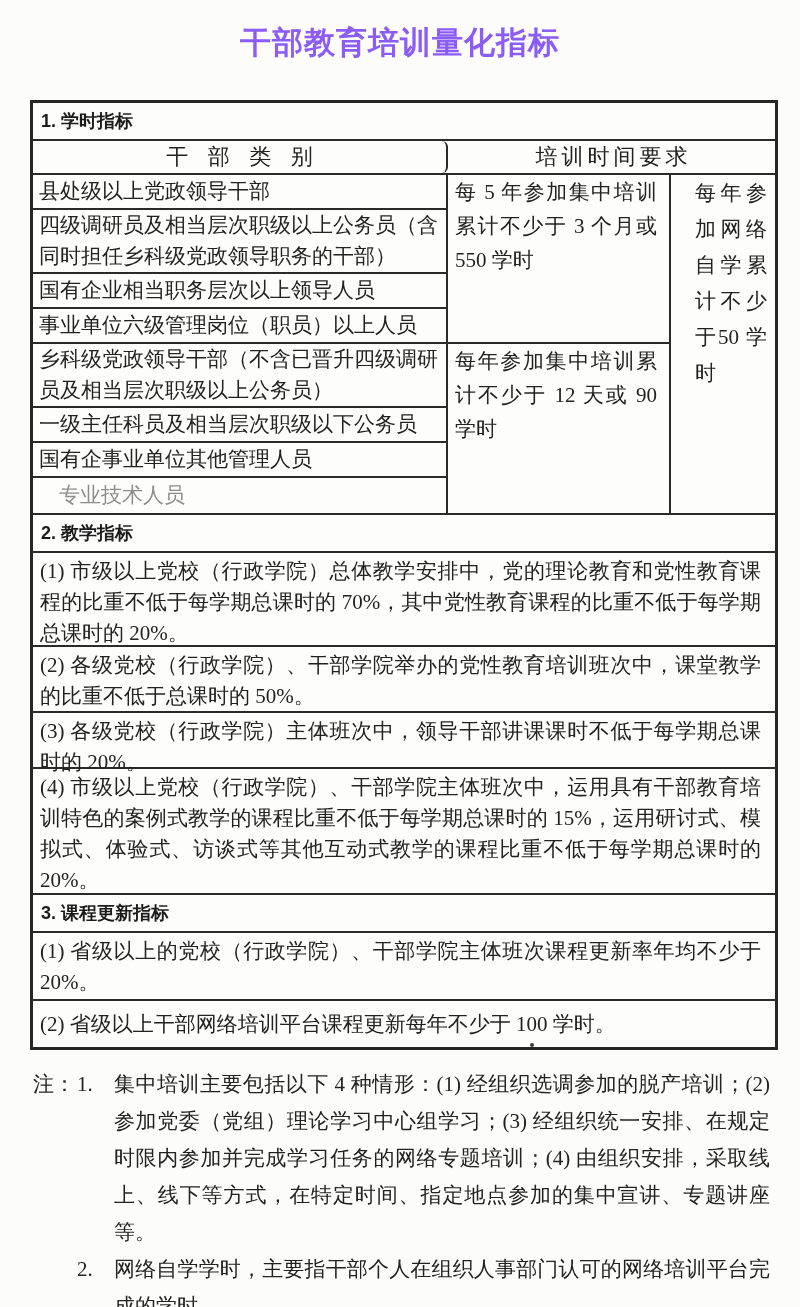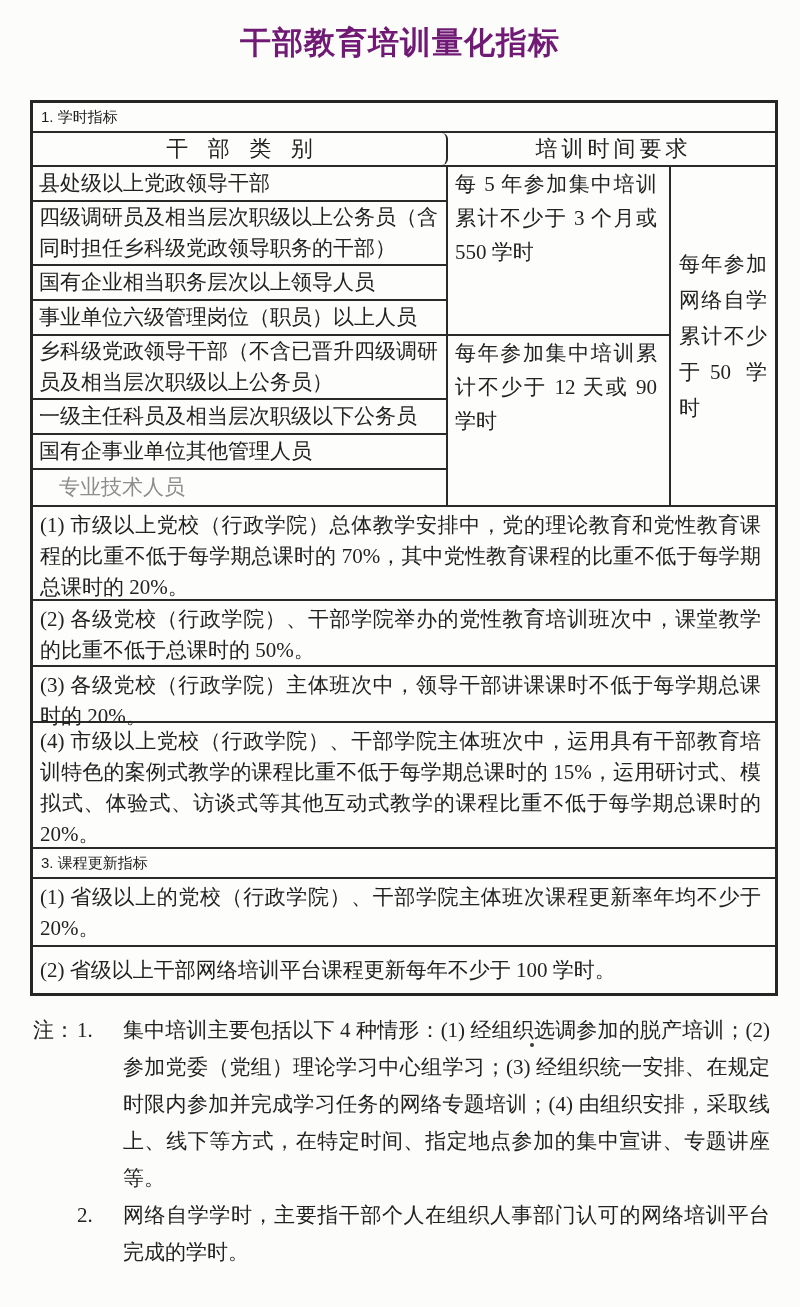--- a/index.html
+++ b/index.html
@@ -12,35 +12,35 @@
     color:#222222;
     overflow:hidden;
   }
   .title {
     margin-top:22px;
     text-align:center;
     font-family:"Liberation Sans","DejaVu Sans",sans-serif;
     font-weight:bold;
     font-size:31px;
     letter-spacing:1px;
-    color:#701a75;
+    color:#8b5cf6;
   }
   .doc-table {
     width:748px;
     margin:36px 0 0 30px;
     border:3px solid #262626;
     background:#fdfdfc;
   }
   .sec-header {
-    height:30px;
+    height:38px;
     display:flex; align-items:center;
     padding-left:8px;
     font-family:"Liberation Sans","DejaVu Sans",sans-serif;
-    font-weight:normal;
-    font-size:15px;
+    font-weight:bold;
+    font-size:18px;
     color:#1c1c1c;
     border-bottom:2px solid #2a2a2a;
   }
   .col-headers { display:flex; height:34px; border-bottom:2px solid #2a2a2a; }
   .ch-left {
     width:415px; border-right:2px solid #2a2a2a;
     display:flex; align-items:center; justify-content:center;
     font-size:22px; letter-spacing:7px; padding-left:7px;border-radius:6px;
   }
   .ch-right {
@@ -64,42 +64,42 @@
   .mid-col { width:223px; border-right:2px solid #2a2a2a; display:flex; flex-direction:column; }
   .mid-cell {
     height:170px;
     display:flex; align-items:flex-start;
     padding:0 12px 0 7px;
     font-size:21px; line-height:34px;
     text-align:justify; text-align-last:left;
     line-break:strict;
   }
   .mid-cell.first { border-bottom:2px solid #2a2a2a; }
-  .right-col { flex:1; display:flex; align-items:center; padding:0 8px; }
+  .right-col { flex:1; display:flex; padding:0 8px;margin-left:16px; }
   .right-cell { font-size:21px; line-height:36px; text-align:justify; text-align-last:left; line-break:strict; }
   .sec-item {
     border-bottom:2px solid #2a2a2a;
     padding:3px 14px 0 7px;
     font-size:21px; line-height:31px;
     text-align:justify; text-align-last:left;
     line-break:strict;
   }
   .ih94 { height:94px; } .ih66 { height:66px; } .ih64 { height:56px; } .ih126 { height:126px; }
   .ih68 { height:68px; } .ih46 { height:46px; border-bottom:none; display:flex; align-items:center; padding-top:0; }
   .notes {
     display:flex;
     margin:16px 0 0 33px;
     width:737px;
     font-size:21px; line-height:37px;
   }
   .notes-label { width:44px; flex-shrink:0; }
   .notes-items { flex:1; }
   .note-item { display:flex; }
   .note-num { width:37px; flex-shrink:0; }
-  .note-text { flex:1; text-align:justify; text-align-last:left; line-break:strict;margin-left:9px; }
+  .note-text { flex:1; text-align:justify; text-align-last:left; line-break:strict; }
   .scan-dot { position:absolute; left:530px; top:1043px; width:4px; height:4px; background:#3a3a3a; border-radius:50%; }
 </style>
 </head>
 <body>
 
 <div class="page">
 
   <h1 class="title">干部教育培训量化指标</h1>
 
   <div class="doc-table">
@@ -128,20 +128,21 @@
         </div>
         <div class="mid-cell">
           <span>每年参加集中培训累计不少于 12 天或 90 学时</span>
         </div>
       </div>
       <div class="right-col">
         <div class="right-cell">每年参加网络自学累计不少于50 学时</div>
       </div>
     </div>
 
+    <div class="sec-header">2. 教学指标</div>
     <div class="sec-item ih94">(1) 市级以上党校（行政学院）总体教学安排中，党的理论教育和党性教育课程的比重不低于每学期总课时的 70%，其中党性教育课程的比重不低于每学期总课时的 20%。</div>
     <div class="sec-item ih66">(2) 各级党校（行政学院）、干部学院举办的党性教育培训班次中，课堂教学的比重不低于总课时的 50%。</div>
     <div class="sec-item ih64">(3) 各级党校（行政学院）主体班次中，领导干部讲课课时不低于每学期总课时的 20%。</div>
     <div class="sec-item ih126">(4) 市级以上党校（行政学院）、干部学院主体班次中，运用具有干部教育培训特色的案例式教学的课程比重不低于每学期总课时的 15%，运用研讨式、模拟式、体验式、访谈式等其他互动式教学的课程比重不低于每学期总课时的 20%。</div>
 
     <div class="sec-header">3. 课程更新指标</div>
     <div class="sec-item ih68">(1) 省级以上的党校（行政学院）、干部学院主体班次课程更新率年均不少于 20%。</div>
     <div class="sec-item ih46">(2) 省级以上干部网络培训平台课程更新每年不少于 100 学时。</div>
 
   </div>

